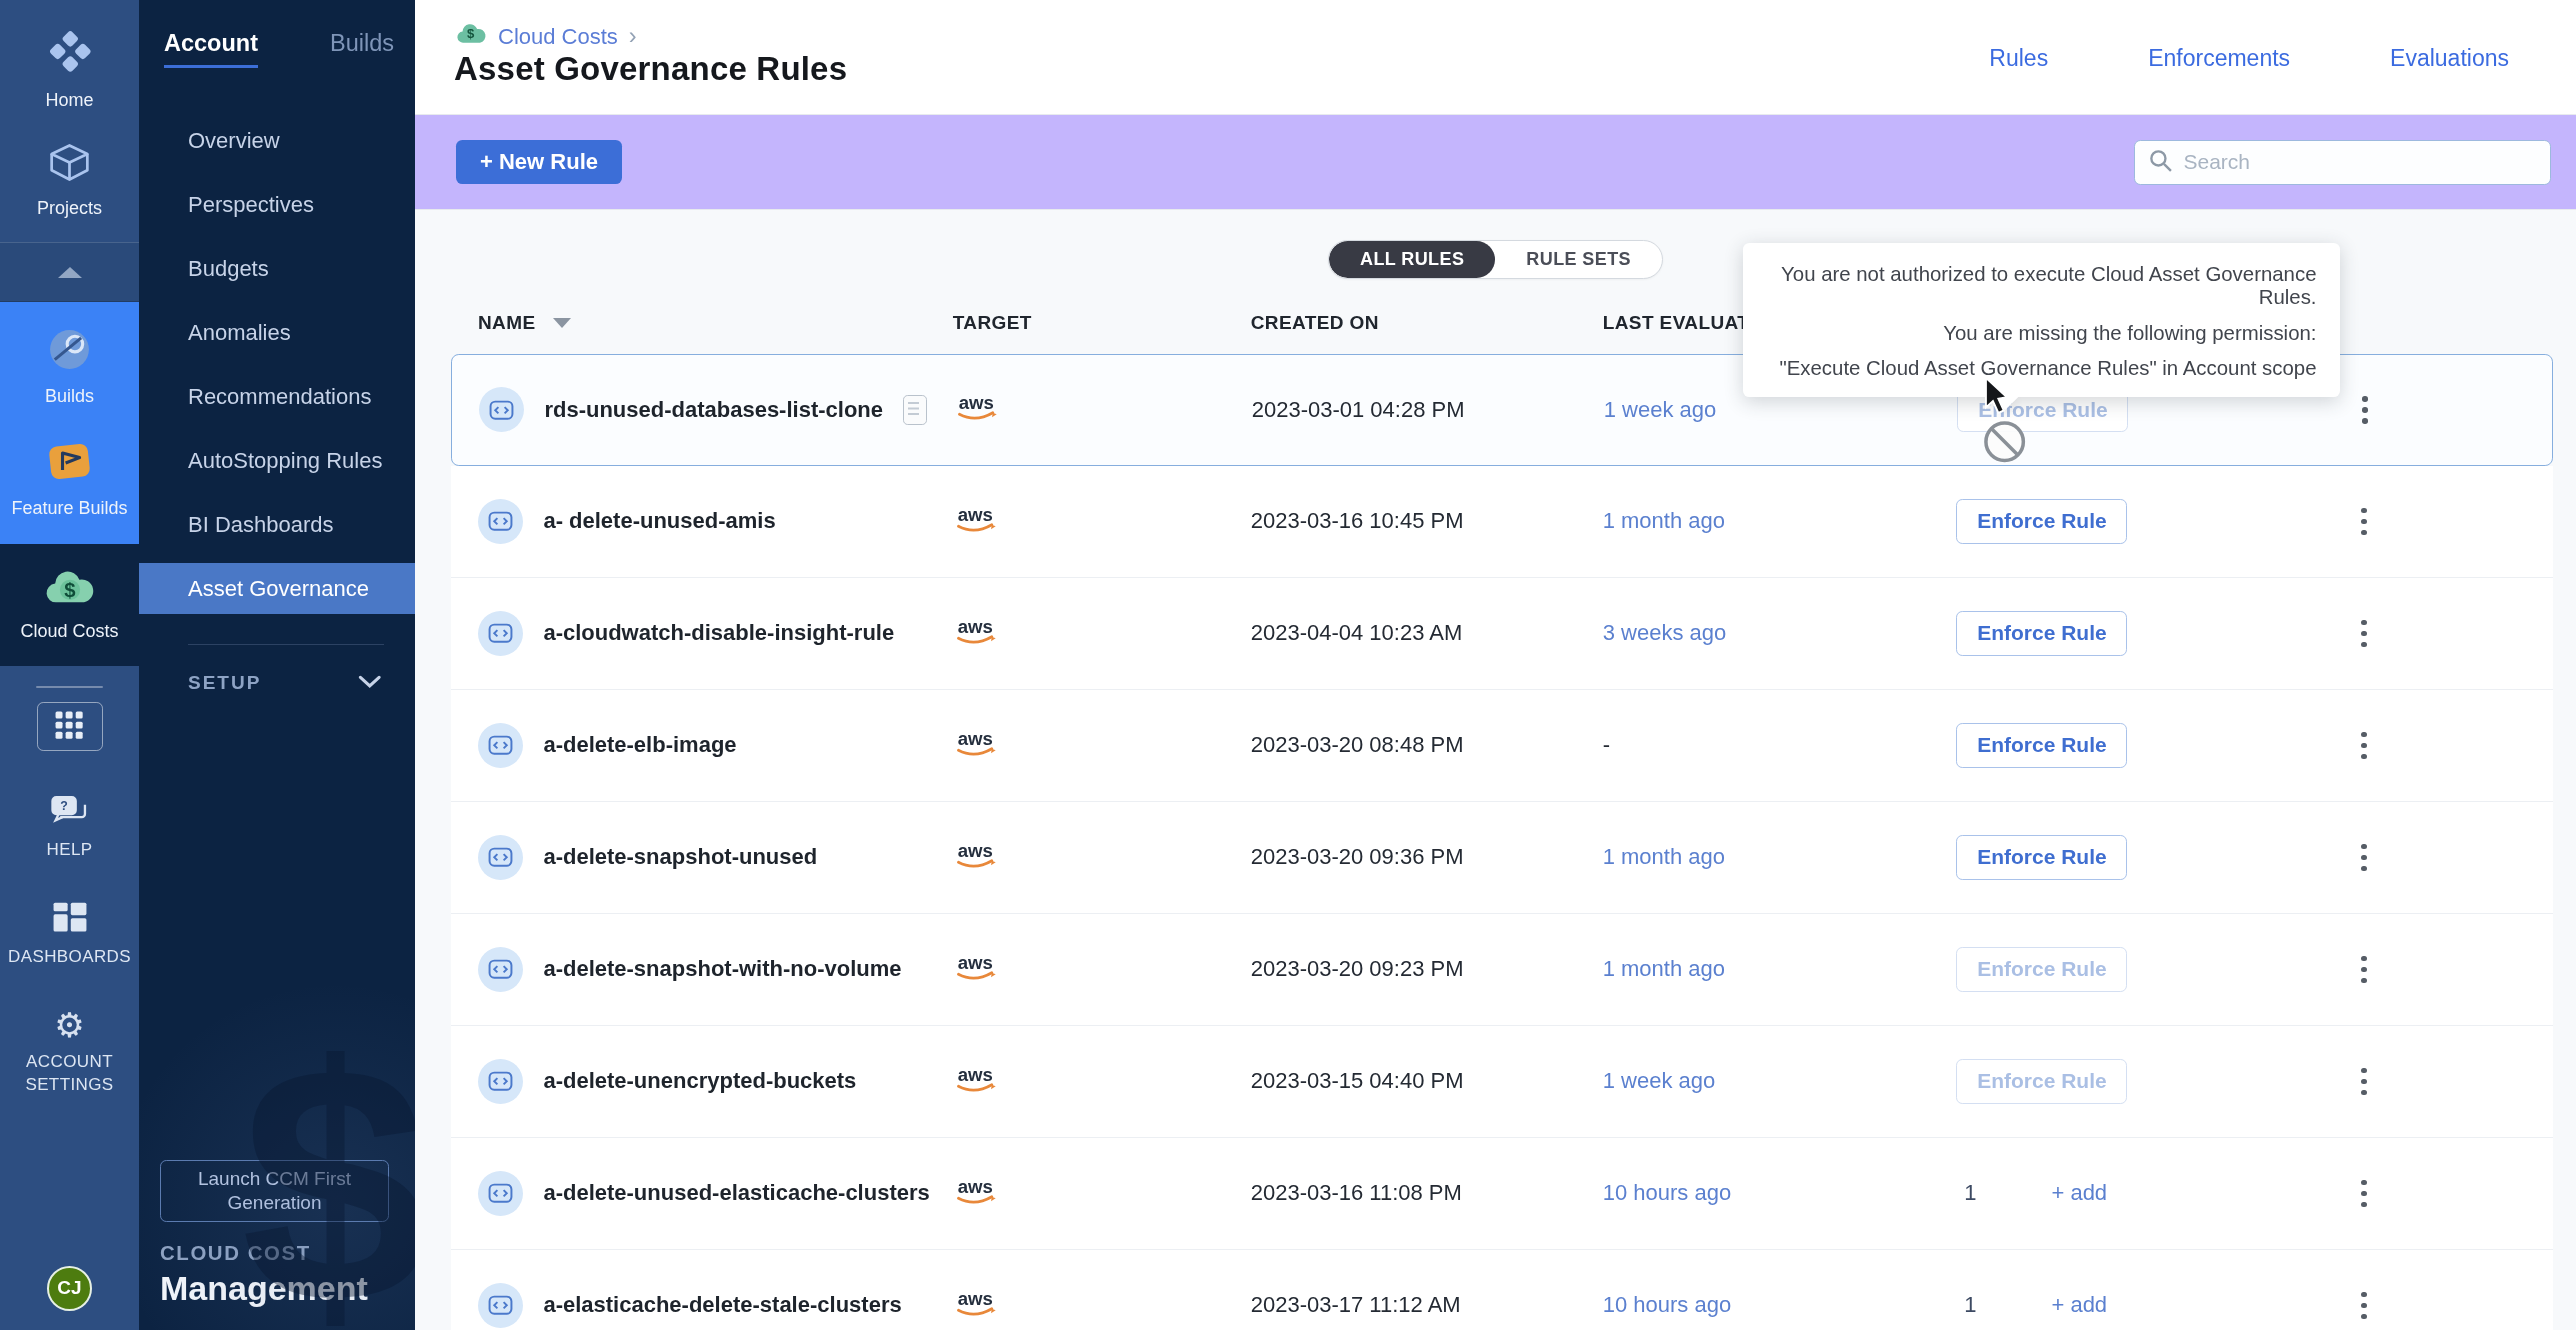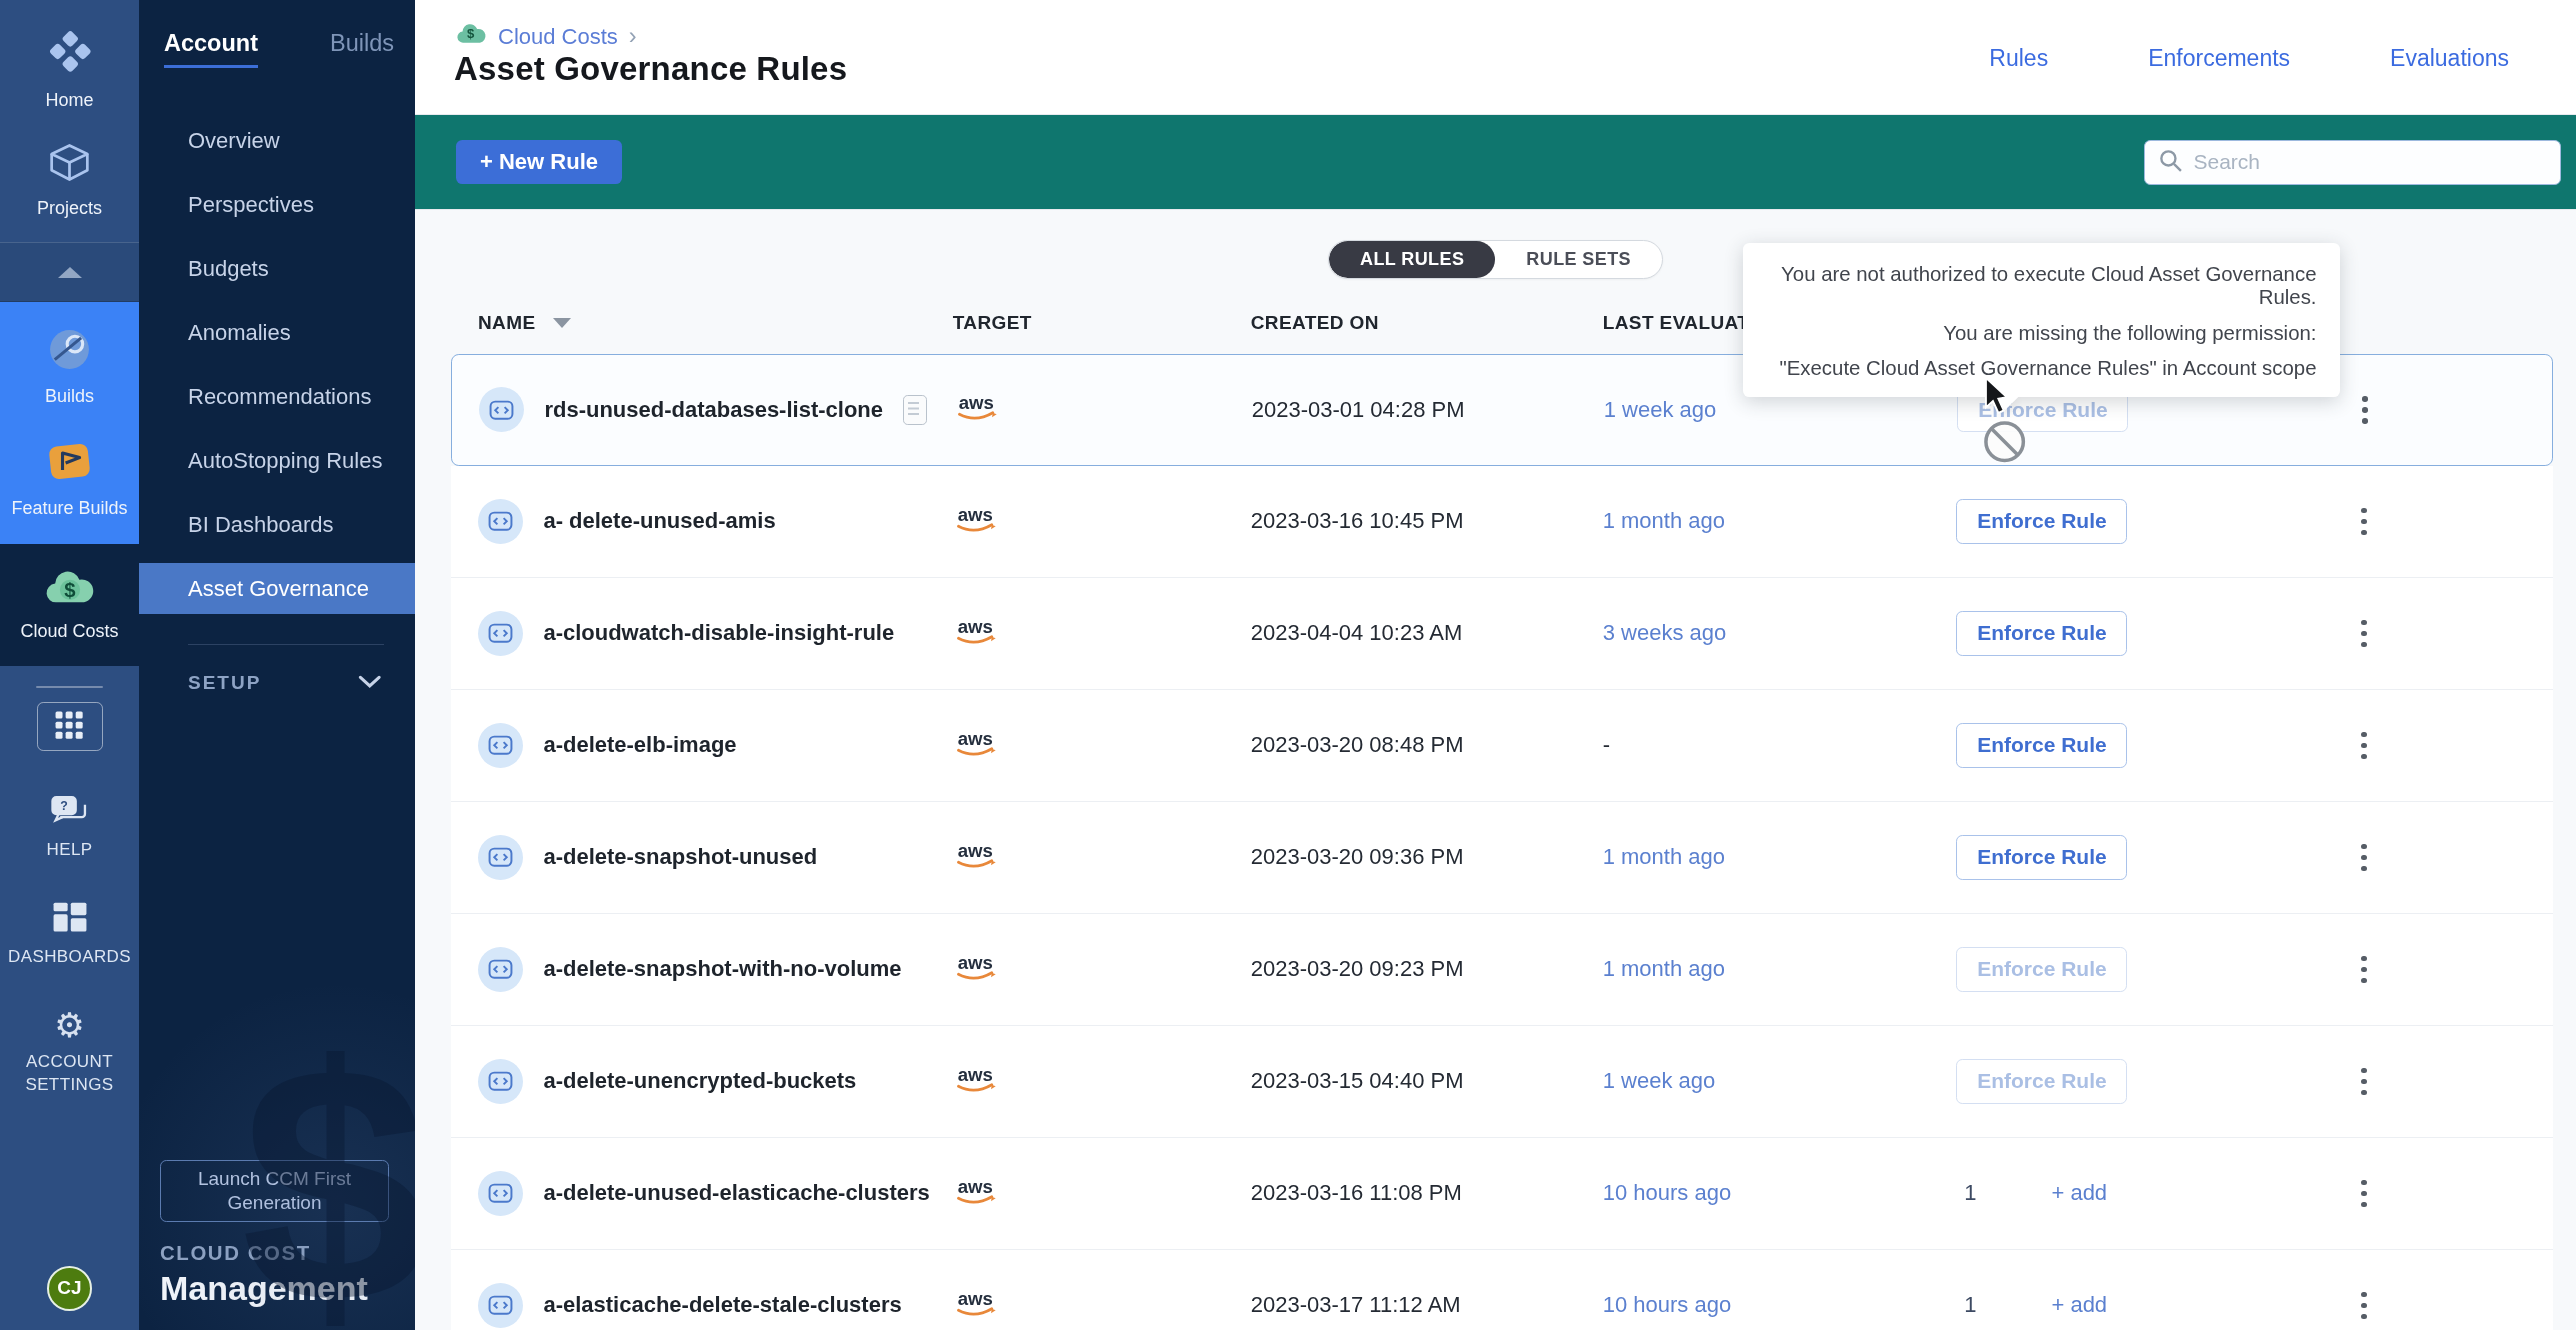--- a/index.html
+++ b/index.html
@@ -40,21 +40,21 @@
   .wm-dollar { position:absolute; left:102px; bottom:-47px; font-size:337px; font-weight:bold; color:rgba(8,22,48,.40); pointer-events:none; }
 
   
   .main { flex:1; position:relative; background:#f7f9fb; }
   .band1 { height:115px; background:#fff; border-bottom:0.8px solid #e7eaee; position:relative; }
   .crumb { position:absolute; left:41px; top:22px; display:flex; align-items:center; gap:11px; font-size:22px; color:#5b7dd6; }
   .crumb-sep { color:#93a2b5; font-size:23.5px; }
   .page-title { position:absolute; left:39px; top:50px; font-size:33px; font-weight:800; color:#15181d; letter-spacing:0.2px; }
   .top-nav { position:absolute; right:67px; top:45px; display:flex; gap:100px; font-size:23px; color:#3b6be0; }
   .top-nav span { cursor:pointer; }
-  .band2 { height:95px; background:#0f766e; border-bottom:0.8px solid #e7eaee; display:flex; align-items:center; justify-content:space-between; padding:0 15px 0 41px;gap:44px; }
+  .band2 { height:95px; background:#c4b5fd; border-bottom:0.8px solid #e7eaee; display:flex; align-items:center; justify-content:space-between; padding:0 25px 0 41px;gap:44px; }
   .new-rule { background:#3c6ed7; color:#fff; border:none; border-radius:6.3px; width:166px; height:44px; font-size:22px; font-weight:bold; font-family:inherit; }
   .search-box { width:417px; height:45px; border:1.6px solid #9db9de; border-radius:6.3px; background:#fdfeff; display:flex; align-items:center; padding:0 14px; gap:11px; }
   .search-box input { border:none; outline:none; background:transparent; font-size:21px; color:#3a4450; width:100%; font-family:inherit; }
   .search-box input::placeholder { color:#a9b4c2; }
 
   .toggle-wrap { display:flex; justify-content:center; margin-top:30px; }
   .toggle { display:flex; background:#fff; border:1.6px solid #d4d9df; border-radius:782px; overflow:hidden; box-shadow:0 0.8px 2.3px rgba(0,0,0,.05); }
   .tg-opt { font-size:18px; font-weight:bold; letter-spacing:0.4px; padding:7.8px 31px; color:#4b4e58; }
   .tg-active { background:#383a44; color:#fff; border-radius:782px; }
 

